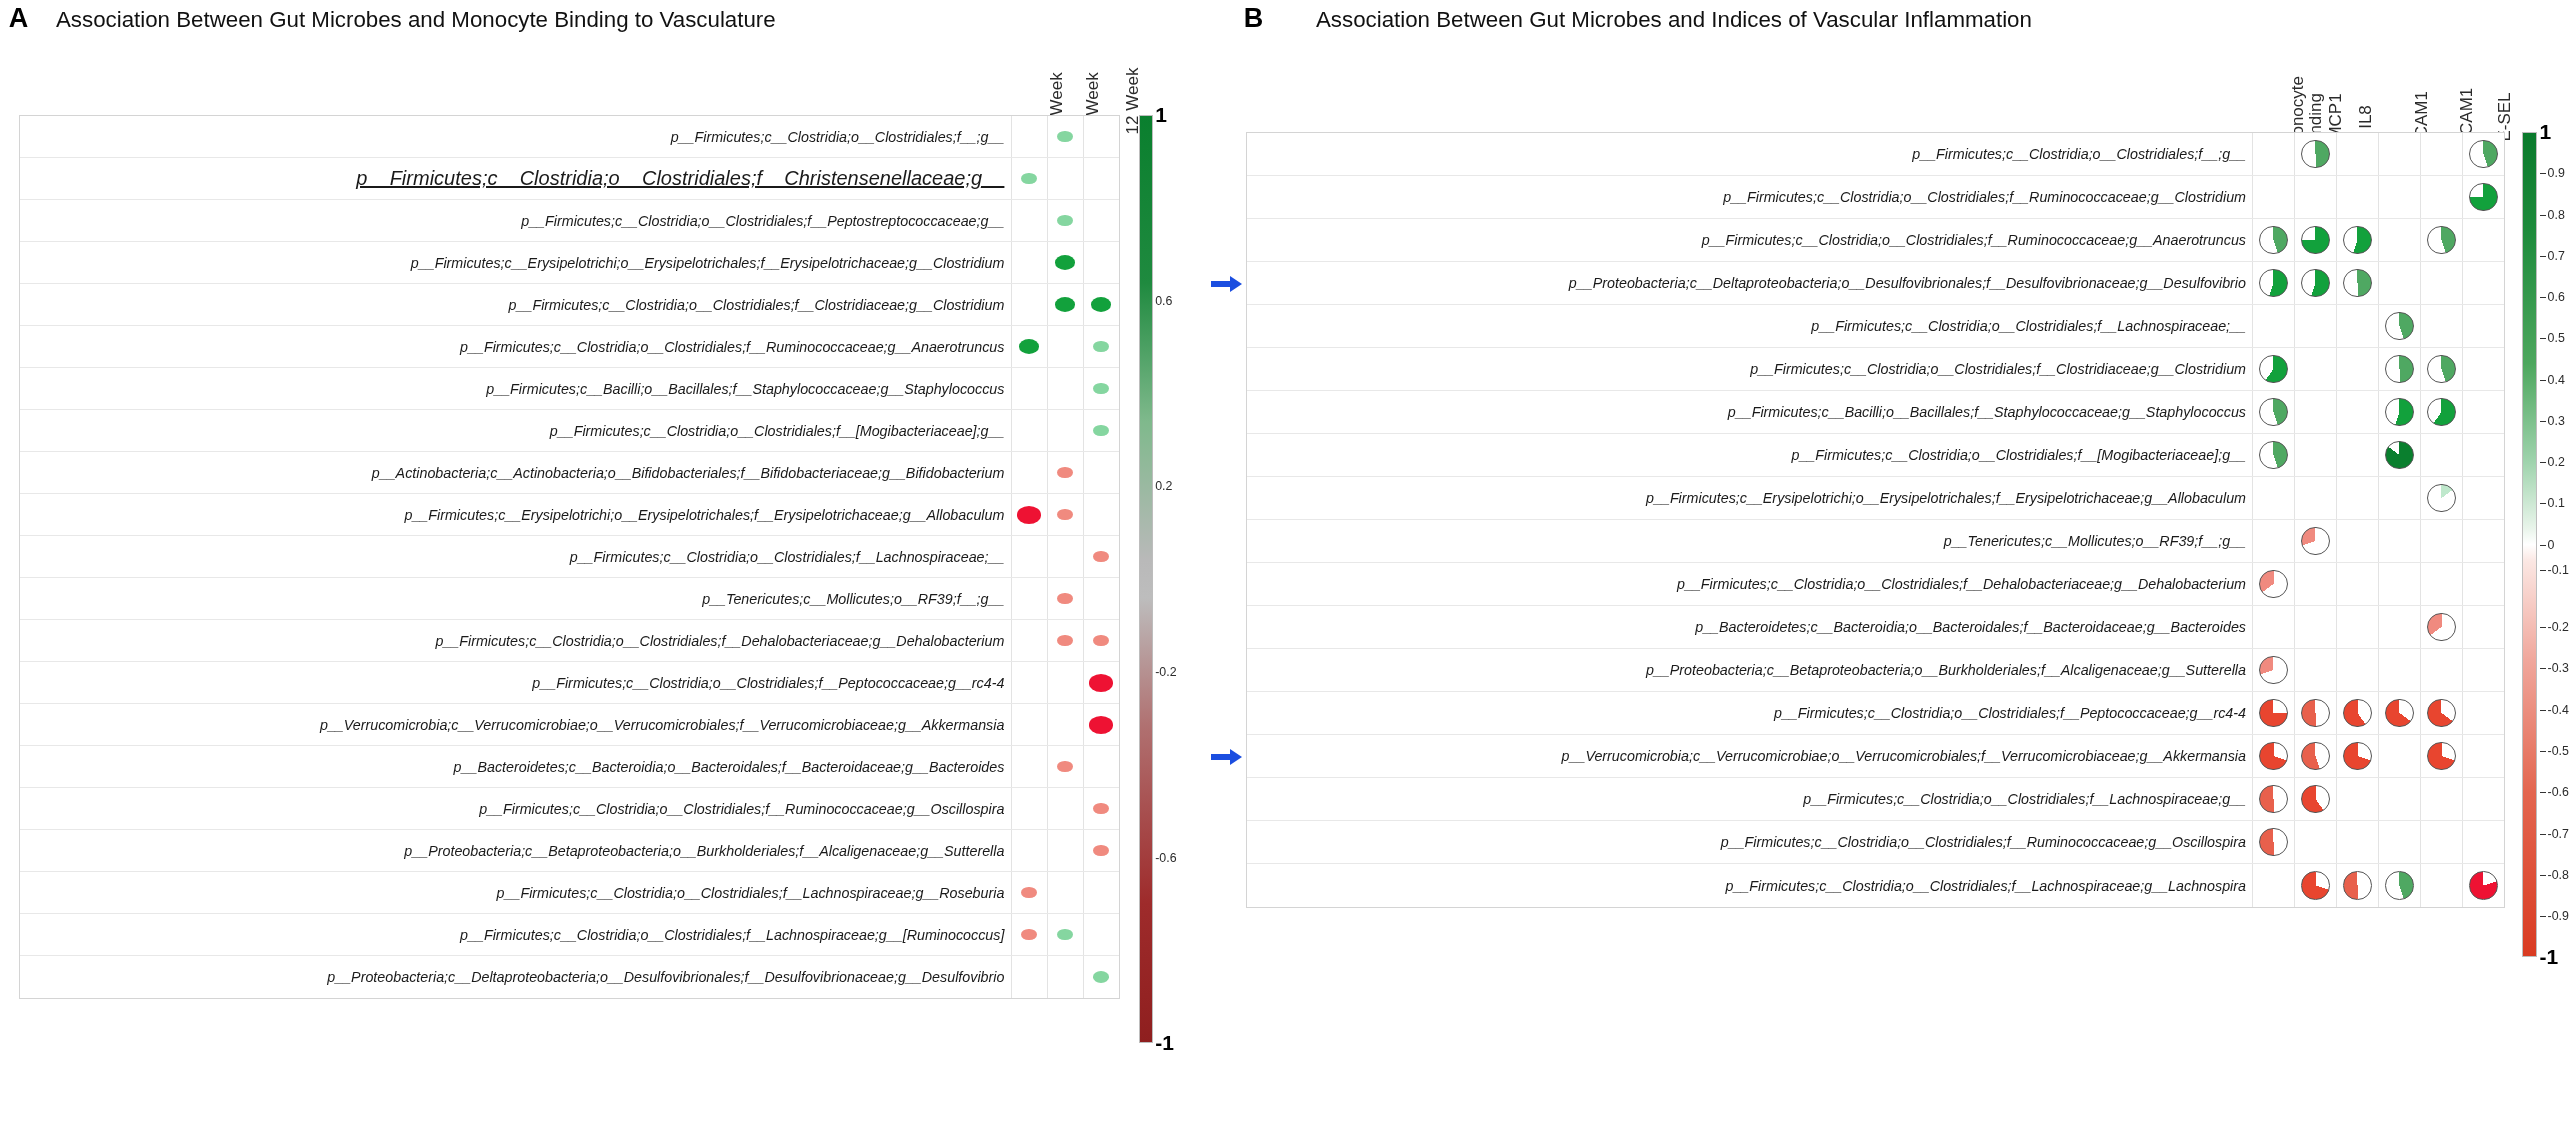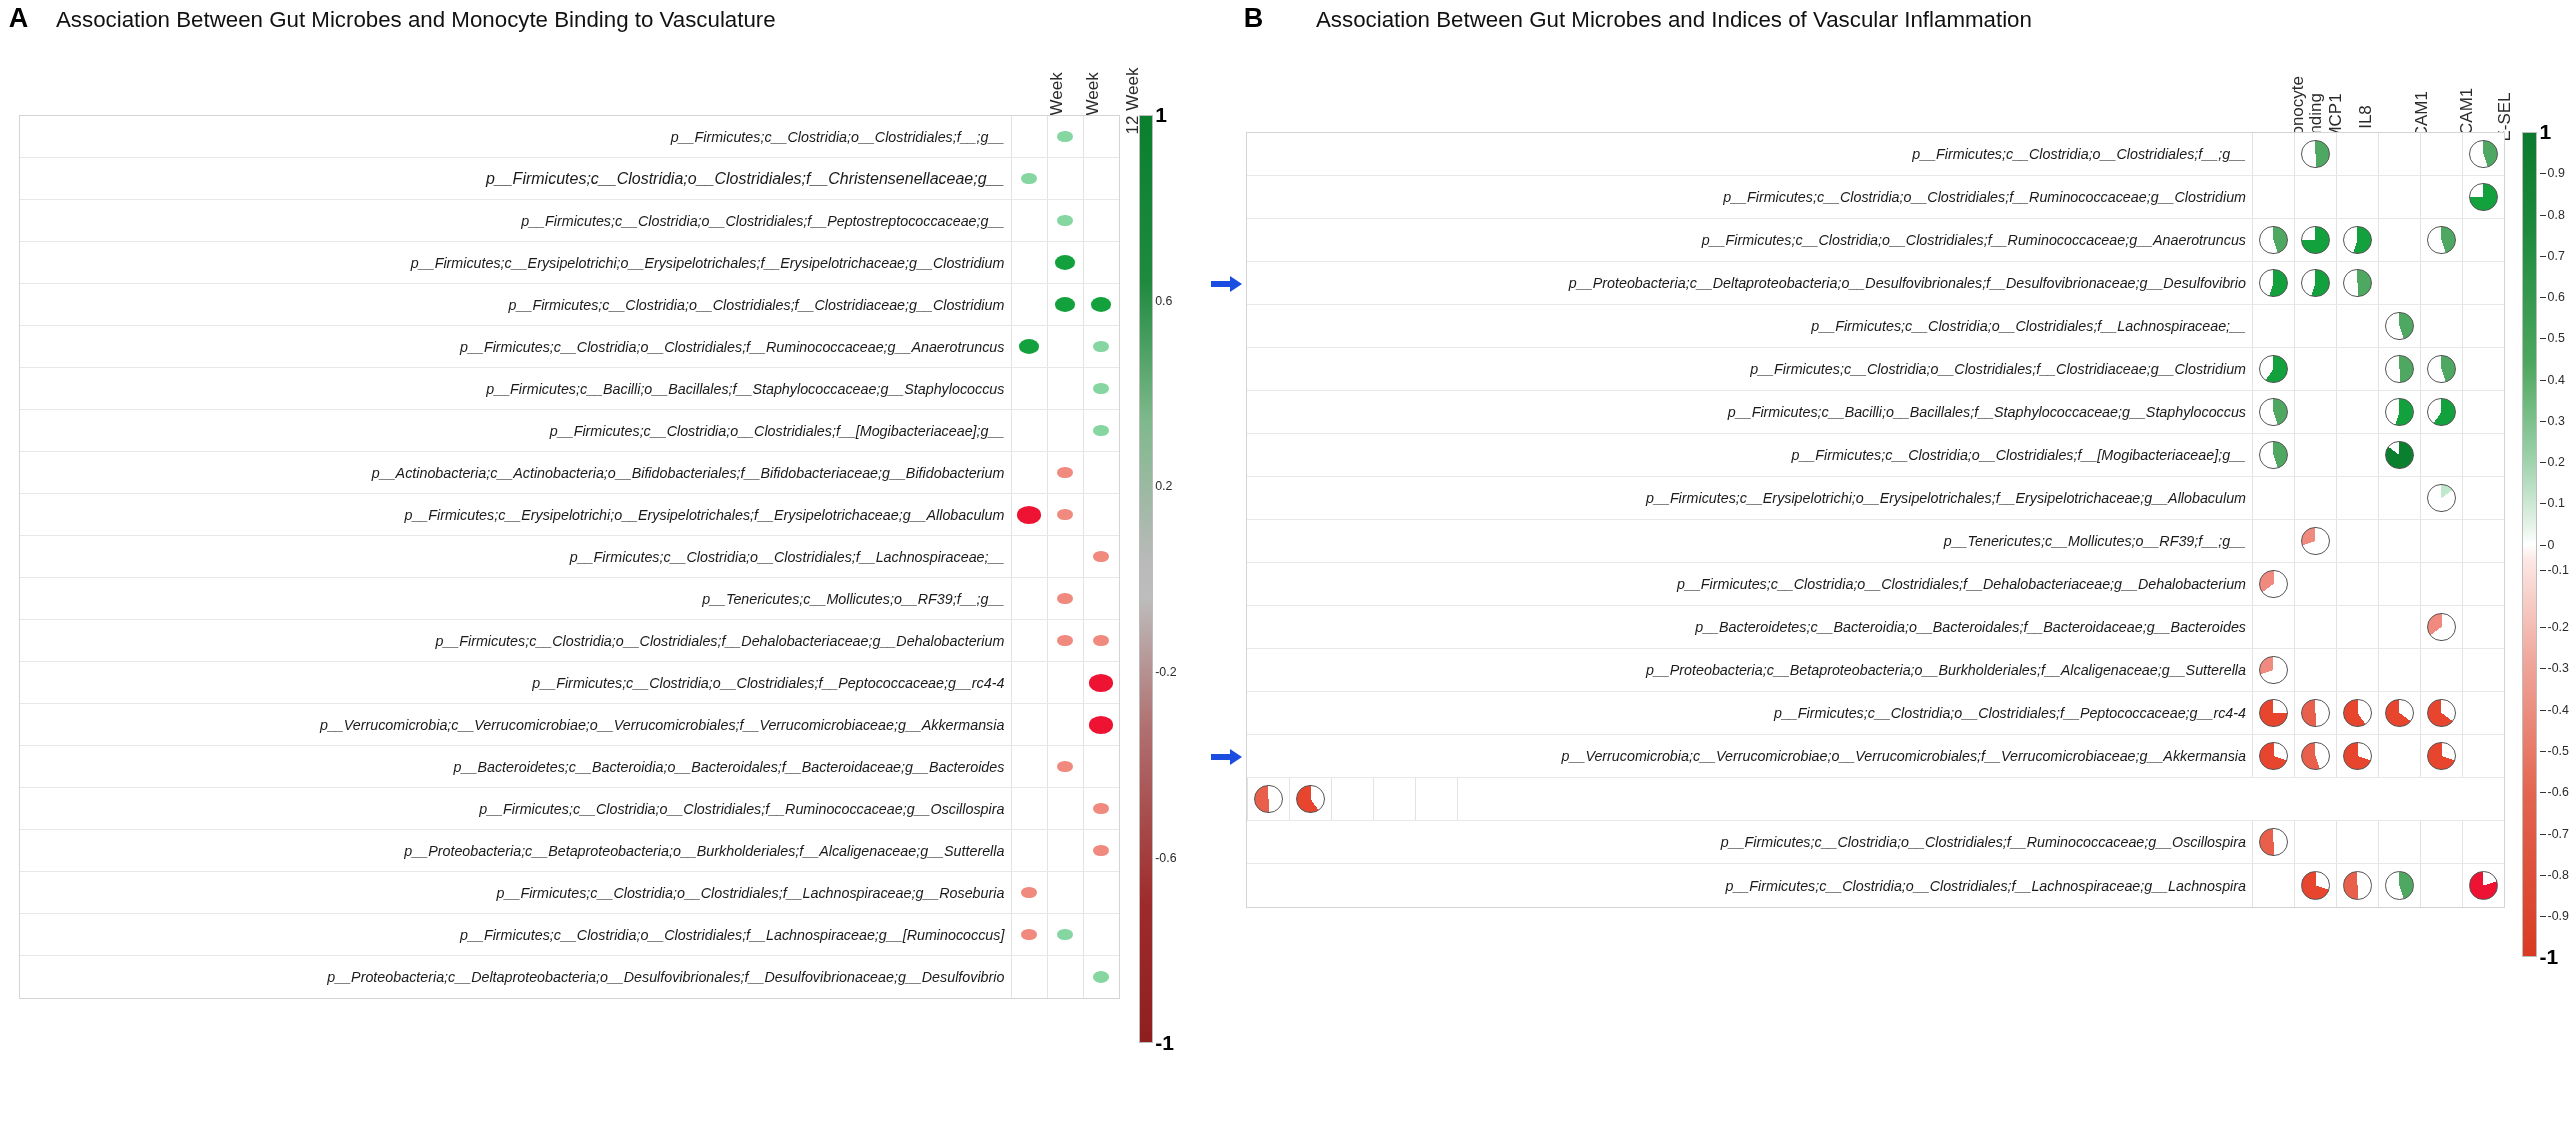--- a/index.html
+++ b/index.html
@@ -165,21 +165,21 @@
           <div class="rowlabel" style="width: 993px; font-size: 14.3px;">p__Firmicutes;c__Clostridia;o__Clostridiales;f__;g__</div>
           <div class="cells">
             <div class="cell" title="4 Week" style="width: 36px;"></div>
             <div class="cell" title="8 Week" style="width: 36px;">
               <div class="ellipse" style="width: 15.8px; height: 11.4px; background: rgb(133, 214, 160);"></div>
             </div>
             <div class="cell" title="12 Week" style="width: 36px;"></div>
           </div>
         </div>
         <div class="mrow" style="height: 42px;">
-          <div class="rowlabel" style="width: 993px; font-size: 16px;">p__Firmicutes;c__Clostridia;o__Clostridiales;f__Christensenellaceae;g__</div>
+          <div class="rowlabel" style="width: 993px; font-size: 20px; text-decoration: underline;">p__Firmicutes;c__Clostridia;o__Clostridiales;f__Christensenellaceae;g__</div>
           <div class="cells">
             <div class="cell" title="4 Week" style="width: 36px;">
               <div class="ellipse" style="width: 15.8px; height: 11.4px; background: rgb(133, 214, 160);"></div>
             </div>
             <div class="cell" title="8 Week" style="width: 36px;"></div>
             <div class="cell" title="12 Week" style="width: 36px;"></div>
           </div>
         </div>
         <div class="mrow" style="height: 42px;">
           <div class="rowlabel" style="width: 993px; font-size: 14.3px;">p__Firmicutes;c__Clostridia;o__Clostridiales;f__Peptostreptococcaceae;g__</div>
@@ -655,20 +655,21 @@
               <div class="pie" style="width: 28.5px; height: 28.5px; background: conic-gradient(from 108deg, rgb(232, 69, 47) 0deg, rgb(232, 69, 47) 252deg, rgb(255, 255, 255) 252deg, rgb(255, 255, 255) 360deg);"></div>
             </div>
             <div class="cell" title="ICAM1" style="width: 42px;"></div>
             <div class="cell" title="VCAM1" style="width: 42px;">
               <div class="pie" style="width: 28.5px; height: 28.5px; background: conic-gradient(from 108deg, rgb(232, 69, 47) 0deg, rgb(232, 69, 47) 252deg, rgb(255, 255, 255) 252deg, rgb(255, 255, 255) 360deg);"></div>
             </div>
             <div class="cell" title="E-SEL" style="width: 42px;"></div>
           </div>
         </div>
         <div class="mrow" style="height: 43px; position: relative;">
+          <div class="rowlabel" style="width: 1005px; font-size: 14.3px;">p__Firmicutes;c__Clostridia;o__Clostridiales;f__Lachnospiraceae;g__</div>
           <div class="cells">
             <div class="cell" title="Monocyte Binding" style="width: 42px;">
               <div class="pie" style="width: 28.5px; height: 28.5px; background: conic-gradient(from 180deg, rgb(232, 96, 76) 0deg, rgb(232, 96, 76) 180deg, rgb(255, 255, 255) 180deg, rgb(255, 255, 255) 360deg);"></div>
             </div>
             <div class="cell" title="MCP1" style="width: 42px;">
               <div class="pie" style="width: 28.5px; height: 28.5px; background: conic-gradient(from 144deg, rgb(232, 69, 47) 0deg, rgb(232, 69, 47) 216deg, rgb(255, 255, 255) 216deg, rgb(255, 255, 255) 360deg);"></div>
             </div>
             <div class="cell" title="IL8" style="width: 42px;"></div>
             <div class="cell" title="ICAM1" style="width: 42px;"></div>
             <div class="cell" title="VCAM1" style="width: 42px;"></div>

